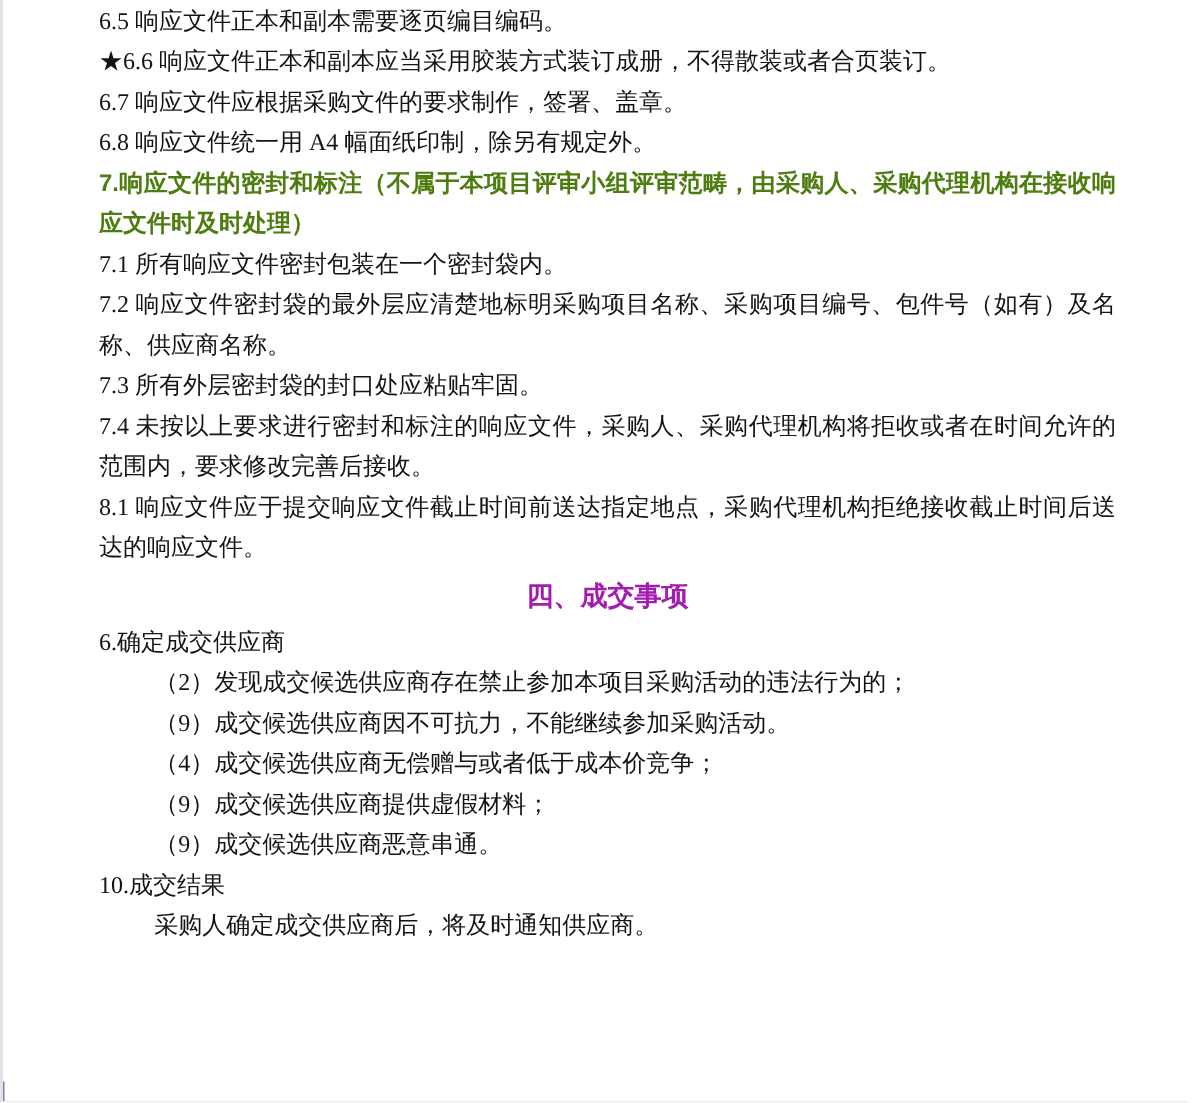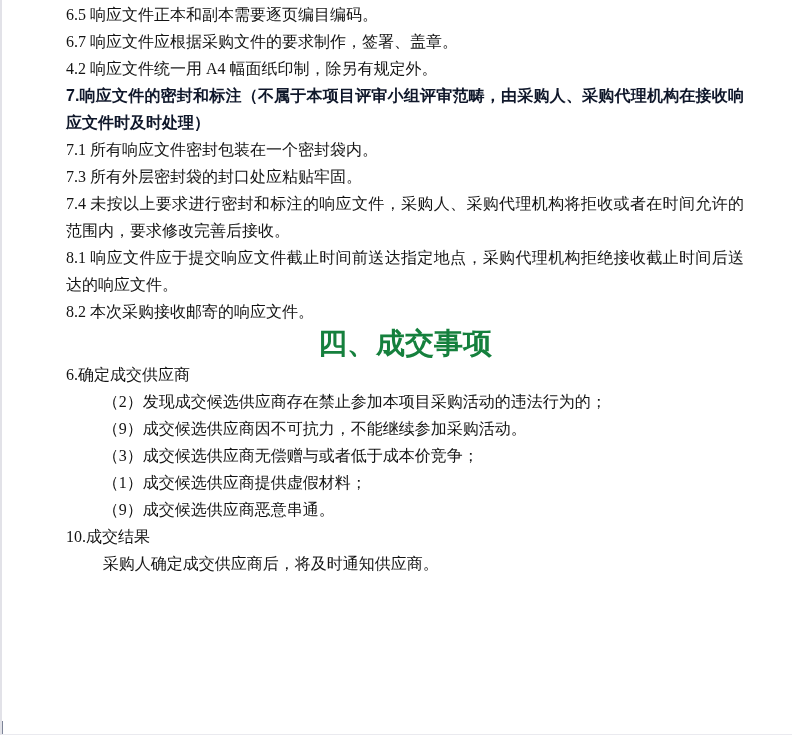--- a/index.html
+++ b/index.html
@@ -22,61 +22,62 @@
     font-size:16px;
     line-height:27px;
     color:#141414;
     text-align:justify;
     font-family:"Liberation Serif", serif;
   }
   p.blk:last-child { text-align-last:left; }
   p.heading {
     font-family:"Liberation Sans", sans-serif;
     font-weight:bold;
-    color:#0f172a;
+    color:#4d7c0f;
   }
   p.center-heading {
     font-family:"Liberation Sans", sans-serif;
     font-weight:bold;
-    font-size:29px;
+    font-size:18px;
     line-height:34px;
     text-align:left;
     text-align-last:center;
-    color:#15803d;
+    color:#a21caf;
     margin:1px 0 1px 0;
   }
   p.sub { text-indent:2.3em; }
   p.indent { text-indent:2.3em; }
   .corner-mark {
     position:absolute;
     left:-2px;
     bottom:0;
     width:3px;
     height:13px;
     background:#7d8498;
   }
 </style>
 </head>
 <body>
 
 <div class="page">
   <div class="content" id="doc">
       <p class="blk body">6.5 响应文件正本和副本需要逐页编目编码。</p>
+      <p class="blk body">★6.6 响应文件正本和副本应当采用胶装方式装订成册，不得散装或者合页装订。</p>
       <p class="blk body">6.7 响应文件应根据采购文件的要求制作，签署、盖章。</p>
-      <p class="blk body">4.2 响应文件统一用 A4 幅面纸印制，除另有规定外。</p>
+      <p class="blk body">6.8 响应文件统一用 A4 幅面纸印制，除另有规定外。</p>
       <p class="blk heading">7.响应文件的密封和标注（不属于本项目评审小组评审范畴，由采购人、采购代理机构在接收响应文件时及时处理）</p>
       <p class="blk body">7.1 所有响应文件密封包装在一个密封袋内。</p>
+      <p class="blk body">7.2 响应文件密封袋的最外层应清楚地标明采购项目名称、采购项目编号、包件号（如有）及名称、供应商名称。</p>
       <p class="blk body">7.3 所有外层密封袋的封口处应粘贴牢固。</p>
       <p class="blk body">7.4 未按以上要求进行密封和标注的响应文件，采购人、采购代理机构将拒收或者在时间允许的范围内，要求修改完善后接收。</p>
       <p class="blk body">8.1 响应文件应于提交响应文件截止时间前送达指定地点，采购代理机构拒绝接收截止时间后送达的响应文件。</p>
-      <p class="blk body">8.2 本次采购接收邮寄的响应文件。</p>
       <p class="blk center-heading">四、成交事项</p>
       <p class="blk body">6.确定成交供应商</p>
       <p class="blk sub">（2）发现成交候选供应商存在禁止参加本项目采购活动的违法行为的；</p>
       <p class="blk sub">（9）成交候选供应商因不可抗力，不能继续参加采购活动。</p>
-      <p class="blk sub">（3）成交候选供应商无偿赠与或者低于成本价竞争；</p>
-      <p class="blk sub">（1）成交候选供应商提供虚假材料；</p>
+      <p class="blk sub">（4）成交候选供应商无偿赠与或者低于成本价竞争；</p>
+      <p class="blk sub">（9）成交候选供应商提供虚假材料；</p>
       <p class="blk sub">（9）成交候选供应商恶意串通。</p>
       <p class="blk body">10.成交结果</p>
       <p class="blk indent">采购人确定成交供应商后，将及时通知供应商。</p>
     </div>
   <div class="corner-mark"></div>
 </div>
 
 </body></html>

